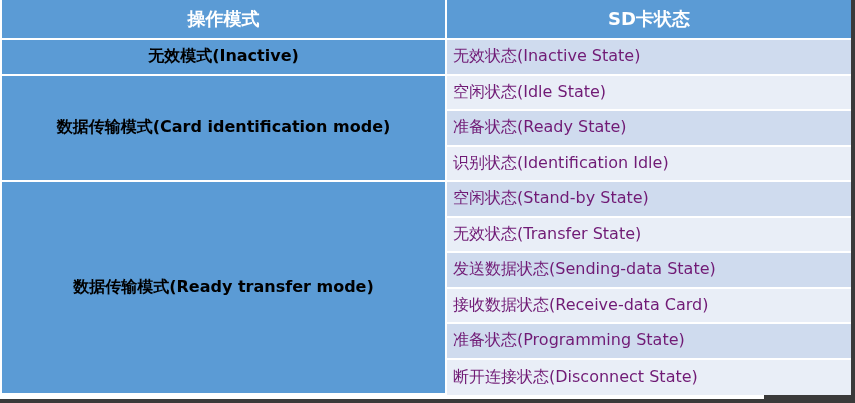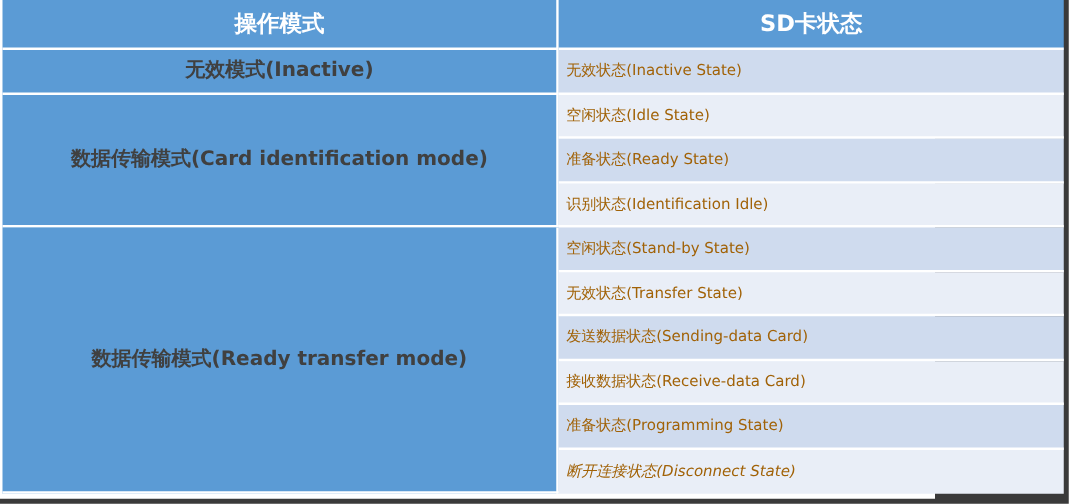--- a/index.html
+++ b/index.html
@@ -6,20 +6,21 @@
     body {
       width: 855px; height: 403px; overflow: hidden;
       background: #3a3a3a;
       font-family: "DejaVu Sans", "Liberation Sans", sans-serif;
       position: relative;
     }
     .sheet {
       position: absolute; left: 0; top: 0;
       width: 748px; height: 399px;
       background: #ffffff;
+      padding-left: 16px;
     }
     table {
       position: absolute; left: 2px; top: 0;
       border-collapse: separate;
       border-spacing: 0;
       width: 849px;
       table-layout: fixed;
     }
     col.c-mode { width: 445px; }
     col.c-state { width: 404px; }
@@ -34,37 +35,37 @@
       background: #5b9bd5;
       color: #ffffff;
       font-weight: bold;
       font-size: 18px;
       height: 40px;
       text-align: center;
       vertical-align: middle;
     }
     td.mode {
       background: #5b9bd5;
-      color: #404040;
+      color: #000000;
       font-weight: bold;
       font-size: 16px;
       text-align: center;
       vertical-align: middle;
     }
     td.state {
-      color: #a16207;
-      font-size: 12px;
+      color: #701a75;
+      font-size: 16px;
       padding-left: 6px;
       height: 35.5px;
       vertical-align: middle;
       white-space: nowrap;
     }
     td.state.odd { background: #cfdbee; }
     td.state.even { background: #e9eef7; }
-    tr.last td { border-bottom: none; font-style: italic; }
+    tr.last td { border-bottom: none; }
   </style>
 </head>
 <body>
 
 <div class="sheet">
   <table>
     <colgroup>
         <col class="c-mode">
         <col class="c-state">
       </colgroup>
@@ -93,21 +94,21 @@
       </tr>
 
       <tr>
         <td class="mode" rowspan="6">数据传输模式(Ready transfer mode)</td>
         <td class="state odd">空闲状态(Stand-by State)</td>
       </tr>
       <tr>
         <td class="state even">无效状态(Transfer State)</td>
       </tr>
       <tr>
-        <td class="state odd">发送数据状态(Sending-data Card)</td>
+        <td class="state odd">发送数据状态(Sending-data State)</td>
       </tr>
       <tr>
         <td class="state even">接收数据状态(Receive-data Card)</td>
       </tr>
       <tr>
         <td class="state odd">准备状态(Programming State)</td>
       </tr>
       <tr class="last">
         <td class="state even">断开连接状态(Disconnect State)</td>
       </tr>

